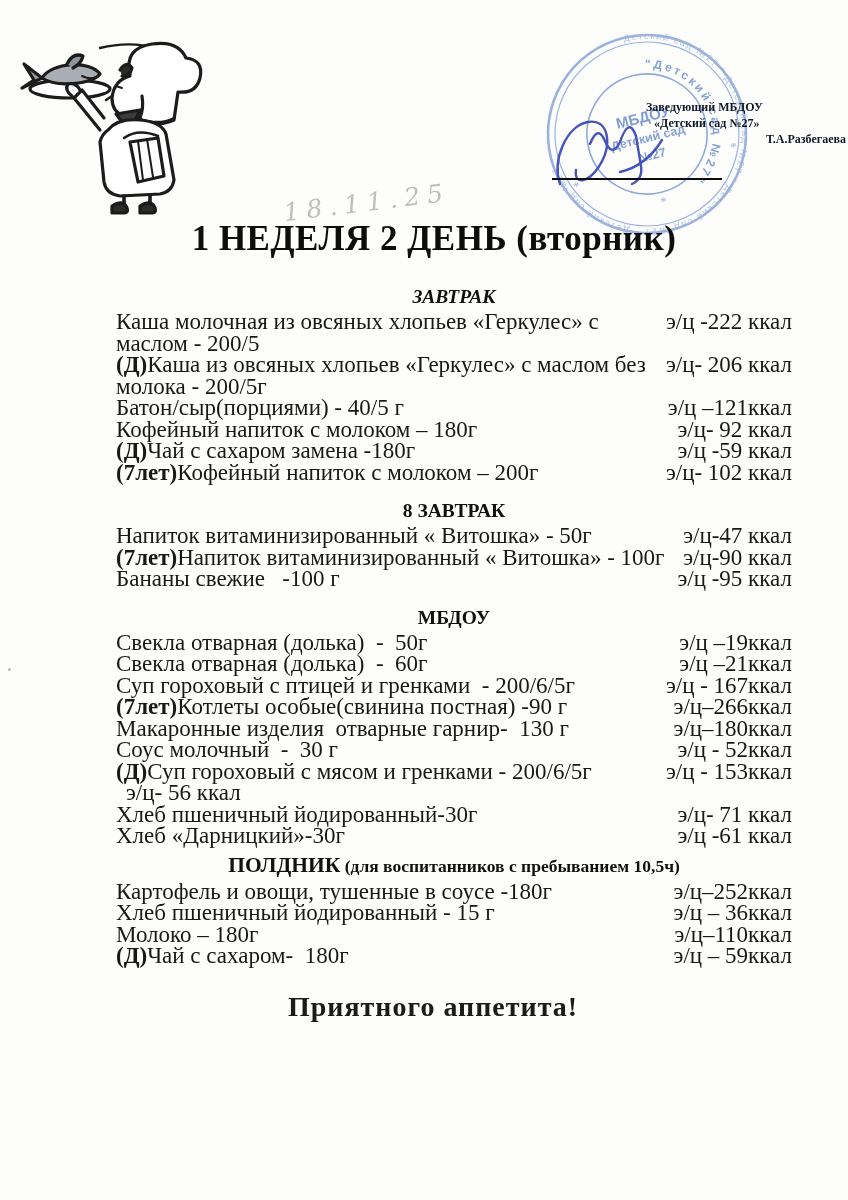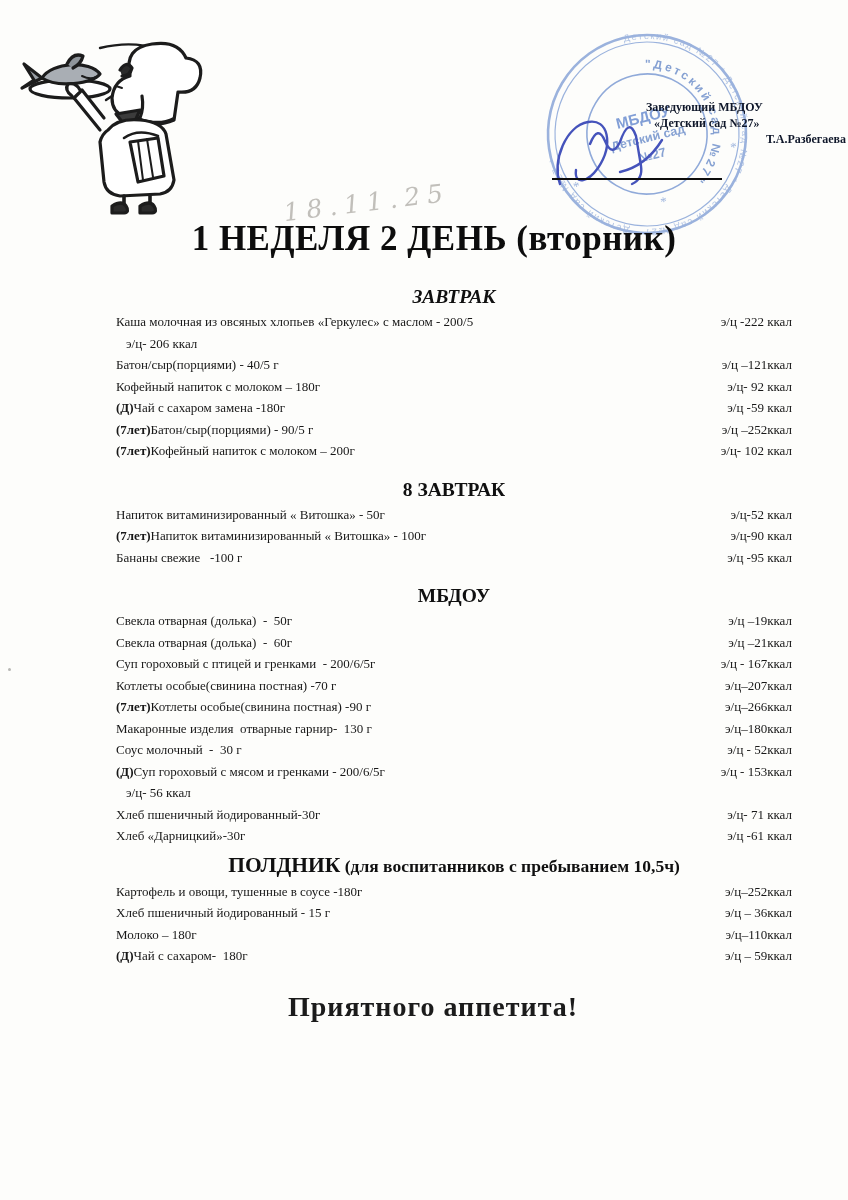--- a/index.html
+++ b/index.html
@@ -47,21 +47,21 @@
   .sec-head{
     text-align:center;font-weight:bold;font-size:19.5px;
     margin-top:17px;margin-bottom:3px;color:#101010;
   }
   .sec-head.first{margin-top:0;}
   .sec-head.italic .sec-title{font-style:italic;}
   .sec-head.big{font-size:21.5px;margin-top:6px;}
   .sec-sub{font-size:17.5px;}
   .row{
     display:flex;justify-content:space-between;align-items:baseline;
-    font-size:13px;line-height:21.5px;white-space:pre-wrap;
+    font-size:23px;line-height:21.5px;white-space:pre-wrap;
   }
   .item{flex:1 1 auto;}
   .item b{font-weight:bold;}
   .kcal{flex:0 0 auto;text-align:left;padding-left:10px;white-space:pre;}
 
   .bon-appetit{
     position:absolute;top:991px;left:0;right:0;
     text-align:center;padding-left:18px;
     font-size:28px;font-weight:bold;letter-spacing:1px;color:#1b1b1b;
   }
@@ -150,35 +150,33 @@
   </div>
   <div class="sig-line"></div>
 
   <div class="hand-date">18.11.25</div>
 
   <div class="doc-title">1 НЕДЕЛЯ 2 ДЕНЬ (вторник)</div>
 
   <div class="menu">
       <div class="sec-head italic first"><span class="sec-title">ЗАВТРАК</span></div>
       <div class="row"><span class="item">Каша молочная из овсяных хлопьев «Геркулес» с маслом - 200/5</span><span class="kcal">э/ц -222 ккал</span></div>
-      <div class="row"><span class="kcal">э/ц- 206 ккал</span></div>
+      <div class="row"><span class="item"><b>(Д)</b>Каша из овсяных хлопьев «Геркулес» с маслом без молока - 200/5г</span><span class="kcal">э/ц- 206 ккал</span></div>
       <div class="row"><span class="item">Батон/сыр(порциями) - 40/5 г</span><span class="kcal">э/ц –121ккал</span></div>
       <div class="row"><span class="item">Кофейный напиток с молоком – 180г</span><span class="kcal">э/ц- 92 ккал</span></div>
       <div class="row"><span class="item"><b>(Д)</b>Чай с сахаром замена -180г</span><span class="kcal">э/ц -59 ккал</span></div>
-      <div class="row"><span class="item"><b>(7лет)</b>Батон/сыр(порциями) - 90/5 г</span><span class="kcal">э/ц –252ккал</span></div>
       <div class="row"><span class="item"><b>(7лет)</b>Кофейный напиток с молоком – 200г</span><span class="kcal">э/ц- 102 ккал</span></div>
       <div class="sec-head"><span class="sec-title">8 ЗАВТРАК</span></div>
-      <div class="row"><span class="item">Напиток витаминизированный « Витошка» - 50г</span><span class="kcal">э/ц-52 ккал</span></div>
+      <div class="row"><span class="item">Напиток витаминизированный « Витошка» - 50г</span><span class="kcal">э/ц-47 ккал</span></div>
       <div class="row"><span class="item"><b>(7лет)</b>Напиток витаминизированный « Витошка» - 100г</span><span class="kcal">э/ц-90 ккал</span></div>
       <div class="row"><span class="item">Бананы свежие   -100 г</span><span class="kcal">э/ц -95 ккал</span></div>
       <div class="sec-head"><span class="sec-title">МБДОУ</span></div>
       <div class="row"><span class="item">Свекла отварная (долька)  -  50г</span><span class="kcal">э/ц –19ккал</span></div>
       <div class="row"><span class="item">Свекла отварная (долька)  -  60г</span><span class="kcal">э/ц –21ккал</span></div>
       <div class="row"><span class="item">Суп гороховый с птицей и гренками  - 200/6/5г</span><span class="kcal">э/ц - 167ккал</span></div>
-      <div class="row"><span class="item">Котлеты особые(свинина постная) -70 г</span><span class="kcal">э/ц–207ккал</span></div>
       <div class="row"><span class="item"><b>(7лет)</b>Котлеты особые(свинина постная) -90 г</span><span class="kcal">э/ц–266ккал</span></div>
       <div class="row"><span class="item">Макаронные изделия  отварные гарнир-  130 г</span><span class="kcal">э/ц–180ккал</span></div>
       <div class="row"><span class="item">Соус молочный  -  30 г</span><span class="kcal">э/ц - 52ккал</span></div>
       <div class="row"><span class="item"><b>(Д)</b>Суп гороховый с мясом и гренками - 200/6/5г</span><span class="kcal">э/ц - 153ккал</span></div>
       <div class="row"><span class="kcal">э/ц- 56 ккал</span></div>
       <div class="row"><span class="item">Хлеб пшеничный йодированный-30г</span><span class="kcal">э/ц- 71 ккал</span></div>
       <div class="row"><span class="item">Хлеб «Дарницкий»-30г</span><span class="kcal">э/ц -61 ккал</span></div>
       <div class="sec-head big"><span class="sec-title">ПОЛДНИК</span><span class="sec-sub"> (для воспитанников с пребыванием 10,5ч)</span></div>
       <div class="row"><span class="item">Картофель и овощи, тушенные в соусе -180г</span><span class="kcal">э/ц–252ккал</span></div>
       <div class="row"><span class="item">Хлеб пшеничный йодированный - 15 г</span><span class="kcal">э/ц – 36ккал</span></div>

